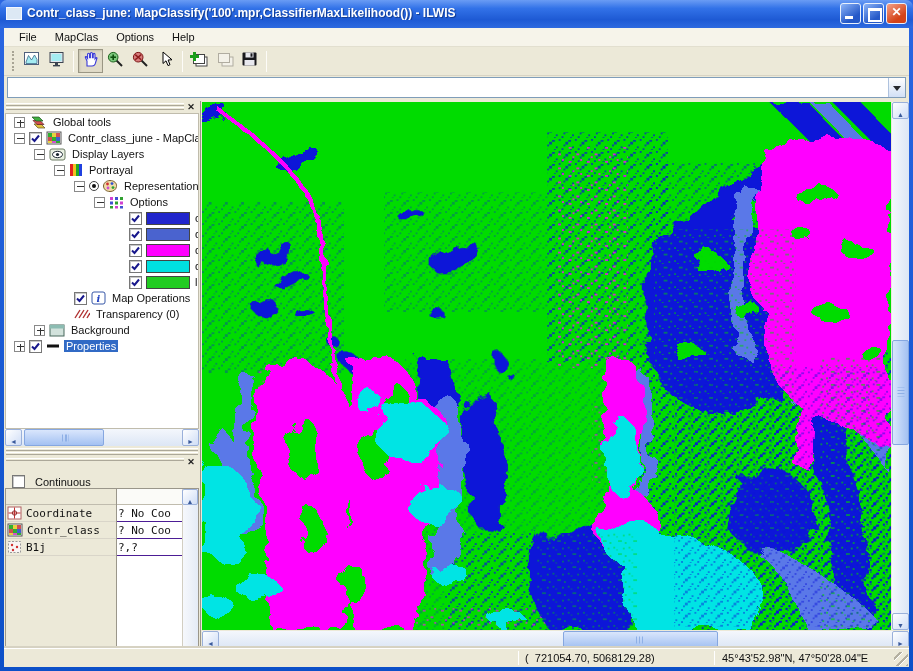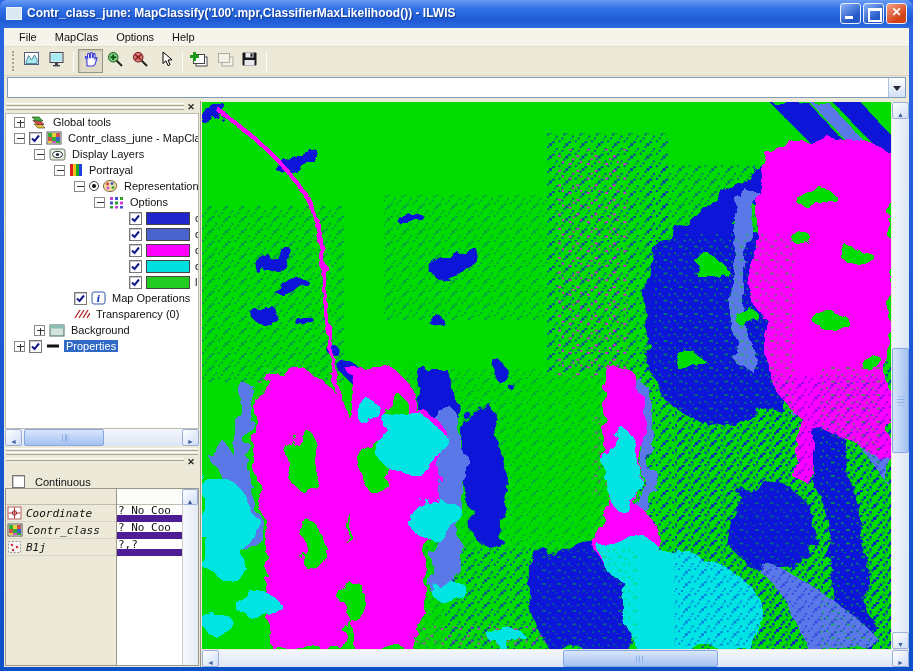--- a/index.html
+++ b/index.html
@@ -58,24 +58,24 @@
   .xsb-thumb{position:absolute;background:linear-gradient(180deg,#d9e6fc,#a4c1f2);border:1px solid #86a7e0;border-radius:2px;}
   .xsb-thumb.v{background:linear-gradient(90deg,#d9e6fc,#a4c1f2);}
   .xsb-thumb .grip{position:absolute;left:50%;top:50%;transform:translate(-50%,-50%);width:9px;height:7px;background:repeating-linear-gradient(90deg,#8fb0e6 0 1px,transparent 1px 3px);}
   .xsb-thumb.v .grip{width:7px;height:9px;background:repeating-linear-gradient(180deg,#8fb0e6 0 1px,transparent 1px 3px);}
   .tree-hscroll{height:17px;flex:none;margin:0 1px;}
   .splitter{height:10px;flex:none;padding:2px 2px 0 2px;}
   
   .panel2{flex:1;display:flex;flex-direction:column;min-height:0;}
   .continuous-row{height:20px;flex:none;display:flex;align-items:flex-end;gap:6px;padding-left:8px;font-size:11px;color:#111;}
   .table-wrap{flex:1;display:flex;border:1px solid #9a968a;margin:0 1px 1px 1px;background:#fff;min-height:0;}
-  .col-names{width:111px;flex:none;background:#ece9d8;border-right:1px solid #9a968a;font-style:italic;}
+  .col-names{width:111px;flex:none;background:#ece9d8;border-right:1px solid #9a968a;}
   .col-vals{flex:1;background:#fff;min-width:0;}
   .trow{height:17px;display:flex;align-items:center;font-family:"DejaVu Sans Mono",monospace;font-size:11px;border-bottom:1px solid #d9d5c9;padding:0 1px;white-space:nowrap;overflow:hidden;color:#111;}
-  .col-vals .trow{border-bottom:7px solid #4c1d95;}
+  .col-vals .trow{border-bottom:1px solid #4c1d95;}
   .trow.hdr{height:16px;background:#ece9d8;border-bottom:1px solid #c0bcae;}
   .col-vals .trow.hdr{background:#fbfbf8;}
   .vscroll2{width:16px;flex:none;border-left:1px solid #d2cec2;background:linear-gradient(90deg,#f6f8fc,#e4ebf6);position:relative;}
   
   .map-col{flex:1;position:relative;background:#ece9d8;border-left:1px solid #9a968a;min-width:0;}
   .map-view{position:absolute;left:1px;top:1px;right:18px;bottom:18px;overflow:hidden;background:#00dc00;}
   .map-view svg{width:100%;height:100%;display:block;}
   .map-vscroll{position:absolute;top:1px;right:0;width:17px;bottom:18px;}
   .map-hscroll{position:absolute;left:1px;right:0;bottom:0;height:17px;}
   
@@ -658,14 +658,21 @@
         <div class="map-hscroll xsb">
           <span class="xsb-btn a-left" style="left:0;top:0;"></span>
           <span class="xsb-thumb" style="left:51%;top:0;width:155px;height:17px;">
               <span class="grip"></span>
             </span>
           <span class="xsb-btn a-right" style="right:0;top:0;"></span>
         </div>
       </div>
     </div>
 
+    <div class="statusbar">
+      <div class="sb-div" style="left:514px;"></div>
+      <div class="sb-div" style="left:710px;"></div>
+      <span class="sb-text" style="left:521px;">(  721054.70, 5068129.28)</span>
+      <span class="sb-text" style="left:718px;">45°43'52.98"N, 47°50'28.04"E</span>
+      <span class="sb-grip"></span>
+    </div>
   </div>
 </div>
 
 </body></html>

